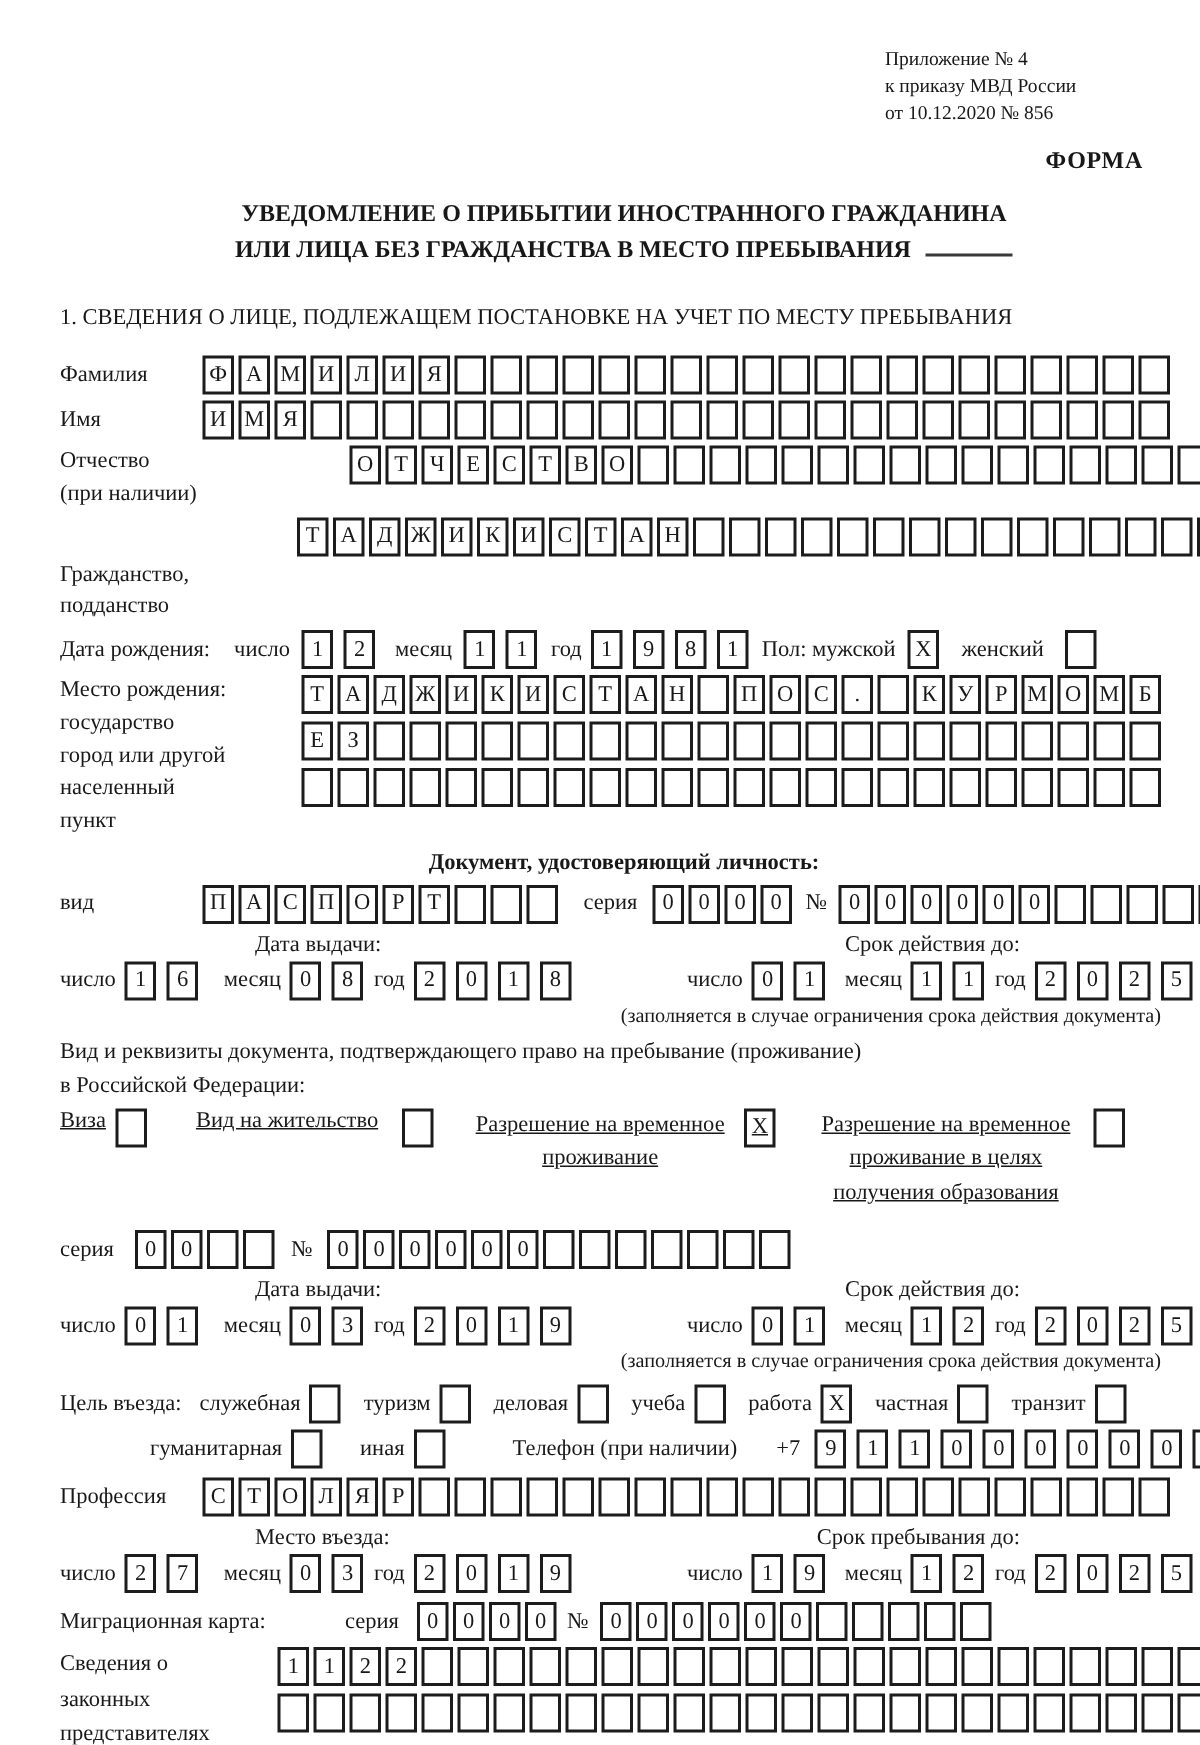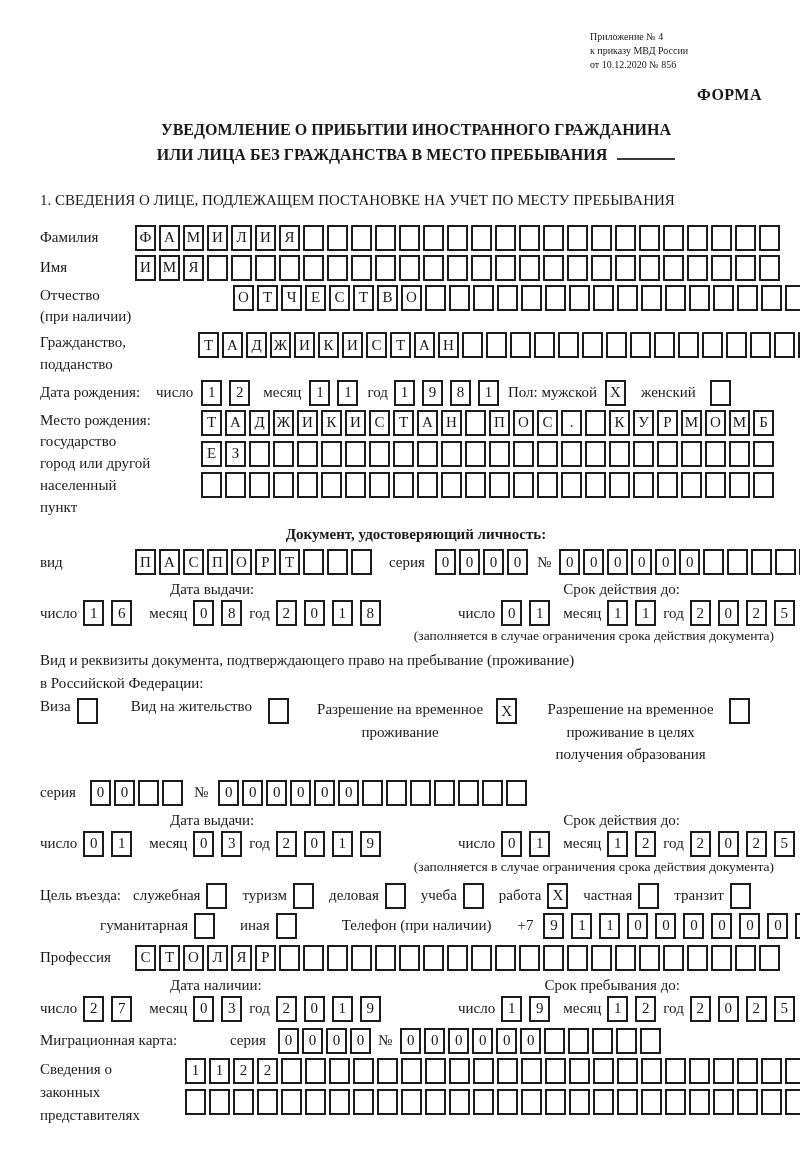--- a/index.html
+++ b/index.html
@@ -2,51 +2,51 @@
 <html><head>
 <meta charset="utf-8">
 <style>
   html,body{margin:0;padding:0;}
   body{
     width:800px;height:1163px;overflow:hidden;background:#ffffff;color:#181818;
     font-family:"Liberation Serif","DejaVu Serif",serif;font-size:15px;position:relative;
   }
   .page{padding:30px 8px 0 40px;box-sizing:border-box;width:800px;}
   
-  .annex{width:190px;margin-left:auto;margin-right:12px;font-size:10px;line-height:1.4;}
+  .annex{width:190px;margin-left:auto;margin-right:12px;font-size:13px;line-height:1.4;}
   .annex .rev{margin-top:6px;}
   .forma{text-align:right;font-weight:bold;font-size:16px;margin:14px 30px 0 0;letter-spacing:.5px;}
   .title{text-align:center;font-weight:bold;font-size:16px;line-height:1.55;margin-top:14px;}
   .uline{display:inline-block;width:58px;border-bottom:2px solid #3a3a3a;margin-left:10px;}
   .section{font-weight:normal;font-size:15px;margin:24px 0 16px 0;}
   
   .row{display:flex;align-items:center;margin-bottom:4px;}
   .row.top{align-items:flex-start;gap:48px;}
   .lbl{white-space:nowrap;}
   .lbl2{line-height:1.45;}
-  .w95{flex:0 0 95px;} .w110{flex:0 0 110px;} .w145{flex:0 0 145px;} .w113{flex:0 0 113px;} .w190{flex:0 0 190px;}
+  .w95{flex:0 0 95px;} .w110{flex:0 0 110px;margin-top:28px;} .w145{flex:0 0 145px;} .w113{flex:0 0 113px;} .w190{flex:0 0 190px;}
   .cells{display:inline-flex;flex-wrap:nowrap;}
   .cell{box-sizing:border-box;flex:0 0 auto;width:21px;height:26px;border:2px solid #1c1c1c;
         margin-right:3px;display:inline-flex;align-items:center;justify-content:center;
         font-size:15px;background:#fff;}
   .num .cell{margin-right:7px;}
   .stack .cells{margin-bottom:5px;}
   
   .dates-head{display:flex;margin:6px 0 2px 0;}
   .dh-left{margin-left:130px;}
   .dh-right{margin-left:auto;margin-right:112px;}
   .daterow{display:flex;align-items:center;margin-bottom:2px;}
   .dgl{flex:0 0 390px;display:flex;align-items:center;}
   .dgr{display:flex;align-items:center;margin-left:28px;}
   .dg-lbl{margin:0 6px 0 0;}
   .note{font-size:13.5px;text-align:right;margin:2px 18px 8px 0;}
   .mt6{margin-top:6px;}
   .center-b{text-align:center;font-weight:bold;margin:8px 0 6px 0;}
   
-  .permits{display:flex;align-items:flex-start;margin:6px 0 14px 0;}
+  .permits{display:flex;align-items:flex-start;margin:6px 0 14px 0;text-decoration:underline;}
   .permit-label{text-align:center;line-height:1.5;}
   .pl170{width:172px;margin-left:22px;} .pl185{width:185px;margin-left:18px;}
   .gap10{margin-left:10px;} .gap16{margin-left:16px;} .gap30{margin-left:30px;} .gap6{margin-left:6px;}
   .purpose .lbl{margin-right:6px;}
   .purpose .cells{margin-right:12px;}
   
   .rep{display:flex;align-items:flex-start;margin-top:4px;}
   .rep-labels{flex:0 0 145px;line-height:1.55;}
 </style>
 </head>
@@ -585,21 +585,21 @@
         <span class="cell"></span>
         <span class="cell"></span>
         <span class="cell"></span>
         <span class="cell"></span>
         <span class="cell"></span>
         <span class="cell"></span>
       </span>
   </div>
 
   <div class="dates-head">
-    <span class="dh-left">Дата наличии:</span>
+    <span class="dh-left">Место въезда:</span>
     <span class="dh-right">Срок пребывания до:</span>
   </div>
   <div class="daterow">
     <span class="dgl">
       <span class="dg-lbl">число</span>
       <span class="cells num">
           <span class="cell">2</span>
           <span class="cell">7</span>
         </span>
       <span class="dg-lbl gap10">месяц</span>

